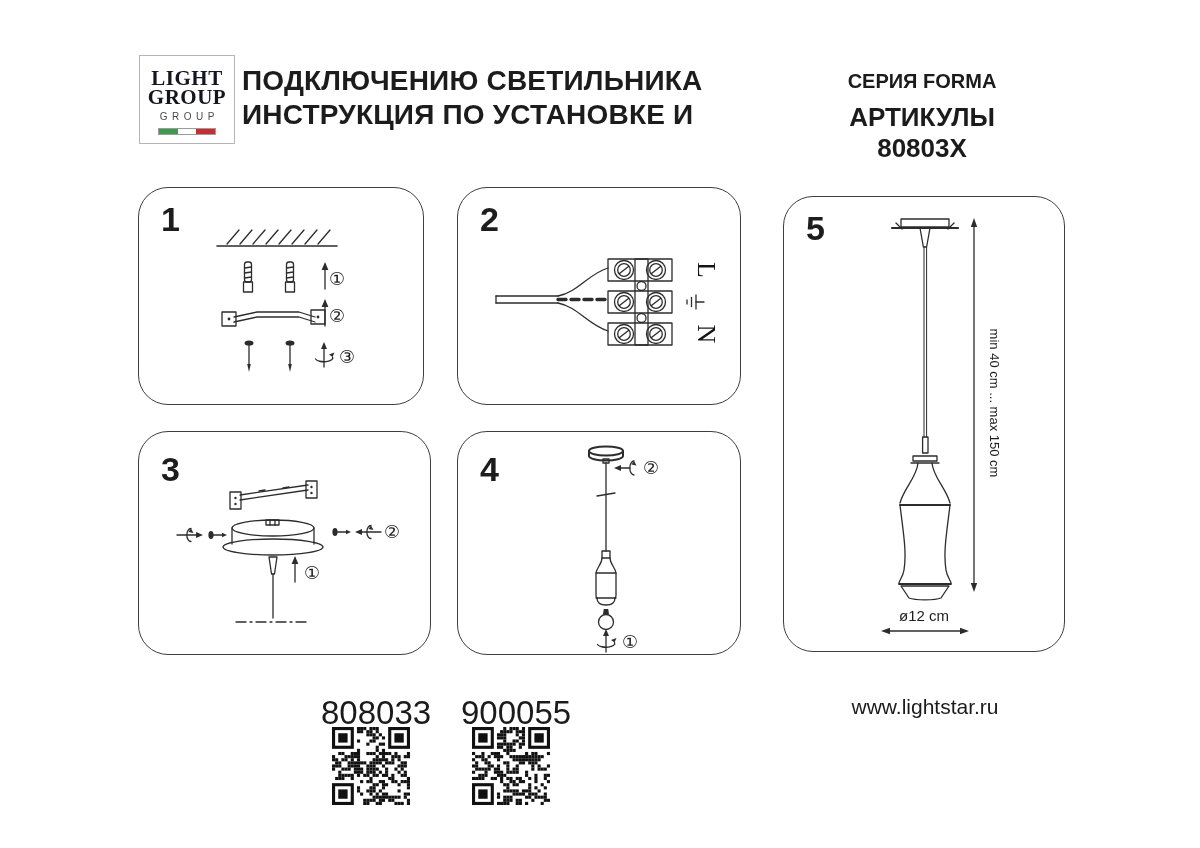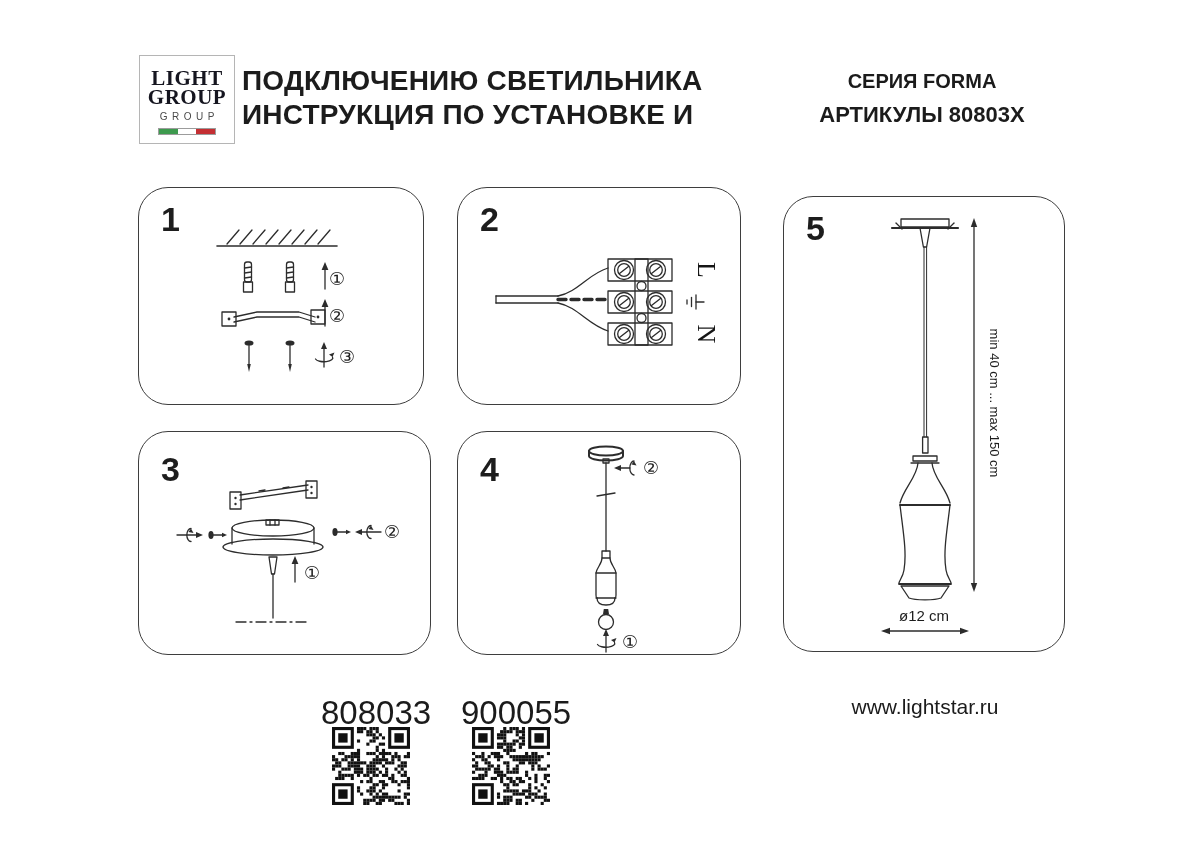--- a/index.html
+++ b/index.html
@@ -10,21 +10,21 @@
         background:#fff;text-align:center;box-sizing:border-box;padding-top:13px;}
   .logo .w1,.logo .w2{font-family:"Liberation Serif",serif;font-weight:bold;font-size:21px;
         line-height:19px;letter-spacing:.5px;color:#15151f;}
   .logo .w3{font-size:10px;letter-spacing:4.5px;color:#4a4a4a;margin-top:4px;text-indent:4.5px;}
   .flag{width:58px;height:7px;margin:6px auto 0;display:flex;border:1px solid #9c9c9c;box-sizing:border-box;}
   .flag span{flex:1;height:100%;}
   .title{position:absolute;left:242px;top:64px;font-size:28px;line-height:34px;font-weight:bold;
          letter-spacing:.2px;color:#1c1c1c;}
   .series-block{position:absolute;left:812px;top:70px;width:220px;text-align:center;}
   .series{font-size:20px;font-weight:bold;}
-  .articles{font-size:22px;font-weight:bold;margin-top:9px;}
+  .articles{font-size:26px;font-weight:bold;margin-top:9px;}
   
   .panel{position:absolute;border:1.6px solid #3e3e3e;border-radius:30px;background:#fff;box-sizing:border-box;}
   #p1{left:138px;top:187px;width:286px;height:218px;}
   #p2{left:457px;top:187px;width:284px;height:218px;}
   #p3{left:138px;top:431px;width:293px;height:224px;}
   #p4{left:457px;top:431px;width:284px;height:224px;}
   #p5{left:783px;top:196px;width:282px;height:456px;}
   .step-num{position:absolute;left:22px;top:14px;font-size:34px;line-height:1;font-weight:bold;color:#1d1d1d;}
   .low .step-num{top:20px;}
   .panel svg{position:absolute;left:0;top:0;}

